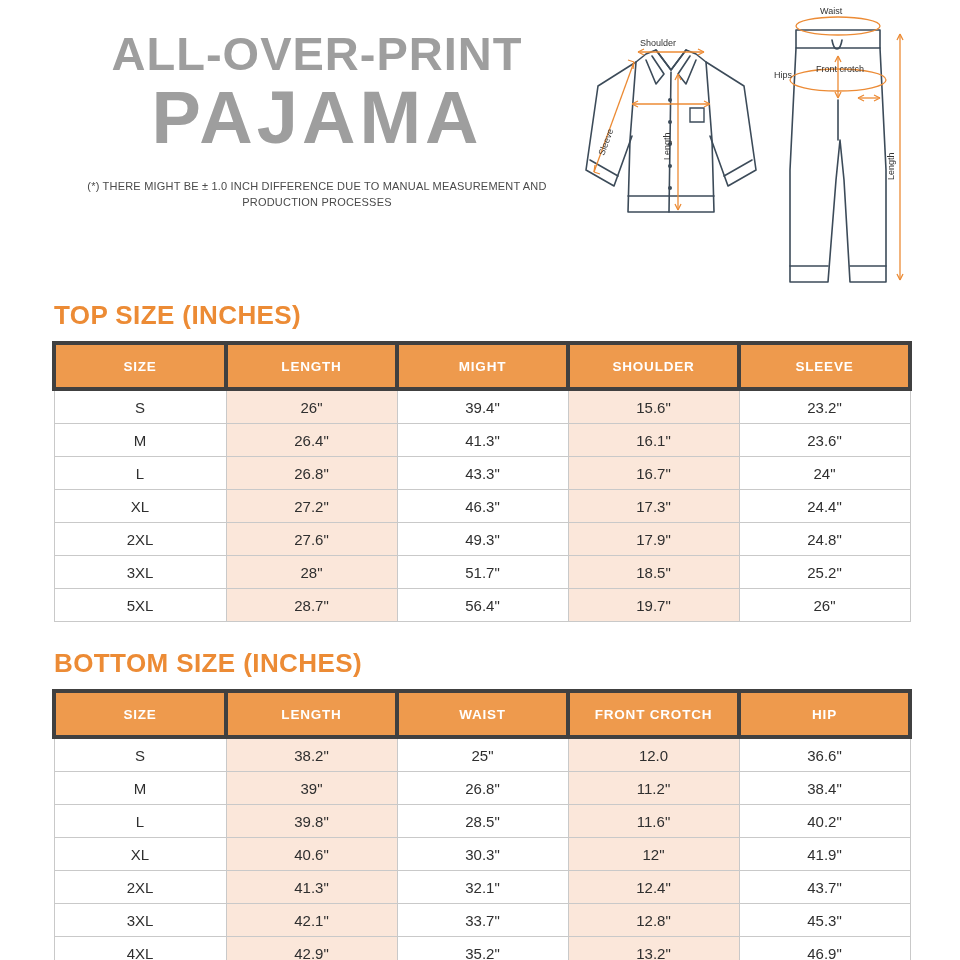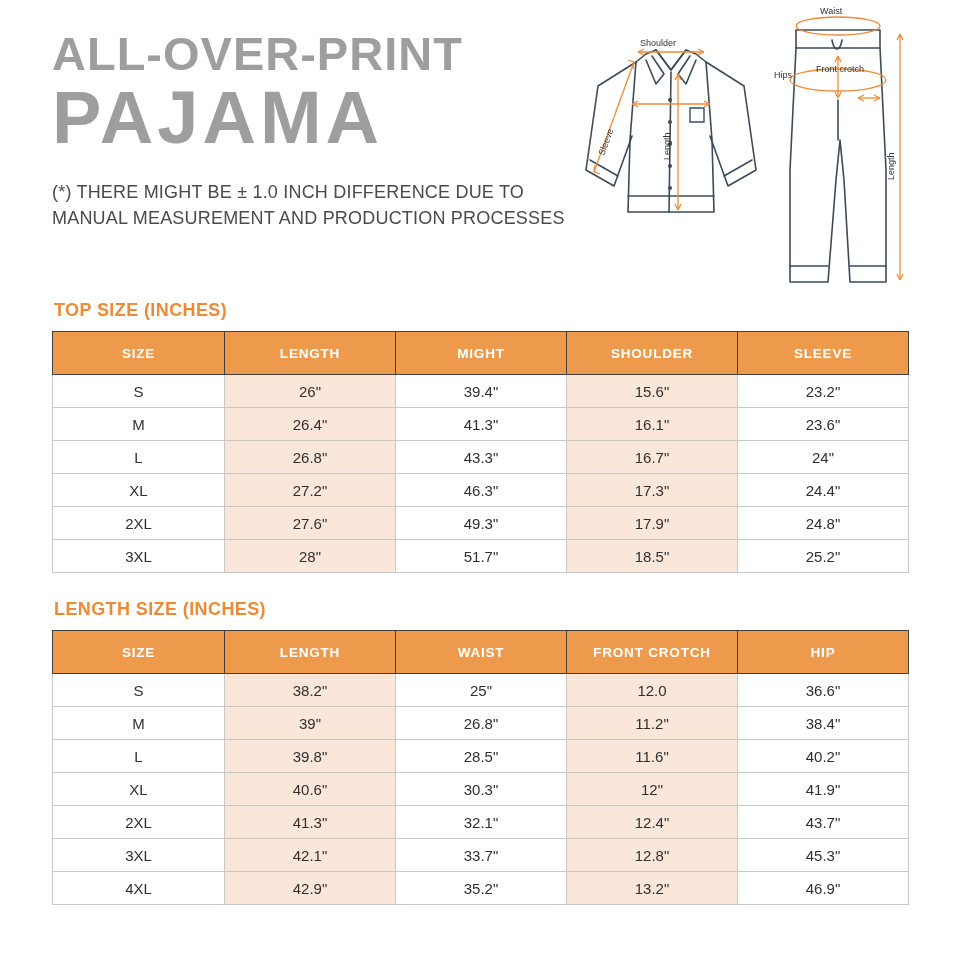--- a/index.html
+++ b/index.html
@@ -27,58 +27,58 @@
   
   .header {
     position: relative;
     height: 300px;
   }
   .title-block {
     position: absolute;
     left: 0;
     top: 30px;
     width: 530px;
-    text-align: left;
+    text-align: center;
   }
   .title-line1 {
     font-size: 47px;
     font-weight: bold;
     letter-spacing: 1px;
     color: #9e9e9e;
     line-height: 1.0;
     white-space: nowrap;
   }
   .title-line2 {
     font-size: 74px;
     font-weight: bold;
     letter-spacing: 4px;
     color: #9e9e9e;
     line-height: 1.05;
     margin-top: 2px;
   }
   .disclaimer {
     margin-top: 22px;
-    font-size: 18px;
+    font-size: 11px;
     color: #4a4a4a;
     line-height: 1.45;
     letter-spacing: 0.2px;
   }
 
   
   .illustration {
     position: absolute;
     right: -10px;
     top: 0;
     width: 390px;
     height: 300px;
   }
 
   
   .section-heading {
-    font-size: 18px;
+    font-size: 26px;
     font-weight: bold;
     color: #EC8B35;
     letter-spacing: 0.4px;
     margin: 0 0 10px 2px;
   }
   .section-heading.bottom {
     margin-top: 26px;
   }
 
   
@@ -87,21 +87,21 @@
     width: 856px;
     table-layout: fixed;
   }
   table.size-table th {
     background: #EE9A4D;
     color: #ffffff;
     font-size: 13.5px;
     font-weight: bold;
     letter-spacing: 0.8px;
     height: 40px;
-    border: 1px solid #404040;
+    border: 4px solid #404040;
     text-align: center;
   }
   table.size-table td {
     height: 30px;
     font-size: 15px;
     text-align: center;
     border: 1px solid #c9c9c9;
     color: #2f2f2f;
   }
   table.size-table td.size-col {
@@ -280,24 +280,31 @@
         <td class="alt">17.9"</td>
         <td class="plain">24.8"</td>
       </tr>
       <tr>
         <td class="size-col">3XL</td>
         <td class="alt">28"</td>
         <td class="plain">51.7"</td>
         <td class="alt">18.5"</td>
         <td class="plain">25.2"</td>
       </tr>
+      <tr>
+        <td class="size-col">5XL</td>
+        <td class="alt">28.7"</td>
+        <td class="plain">56.4"</td>
+        <td class="alt">19.7"</td>
+        <td class="plain">26"</td>
+      </tr>
     </tbody>
   </table>
 
-  <div class="section-heading bottom">LENGTH SIZE (INCHES)</div>
+  <div class="section-heading bottom">BOTTOM SIZE (INCHES)</div>
 
   <table class="size-table">
     <colgroup>
         <col class="c0">
         <col class="c1">
         <col class="c2">
         <col class="c3">
         <col class="c4">
       </colgroup>
     <thead>

